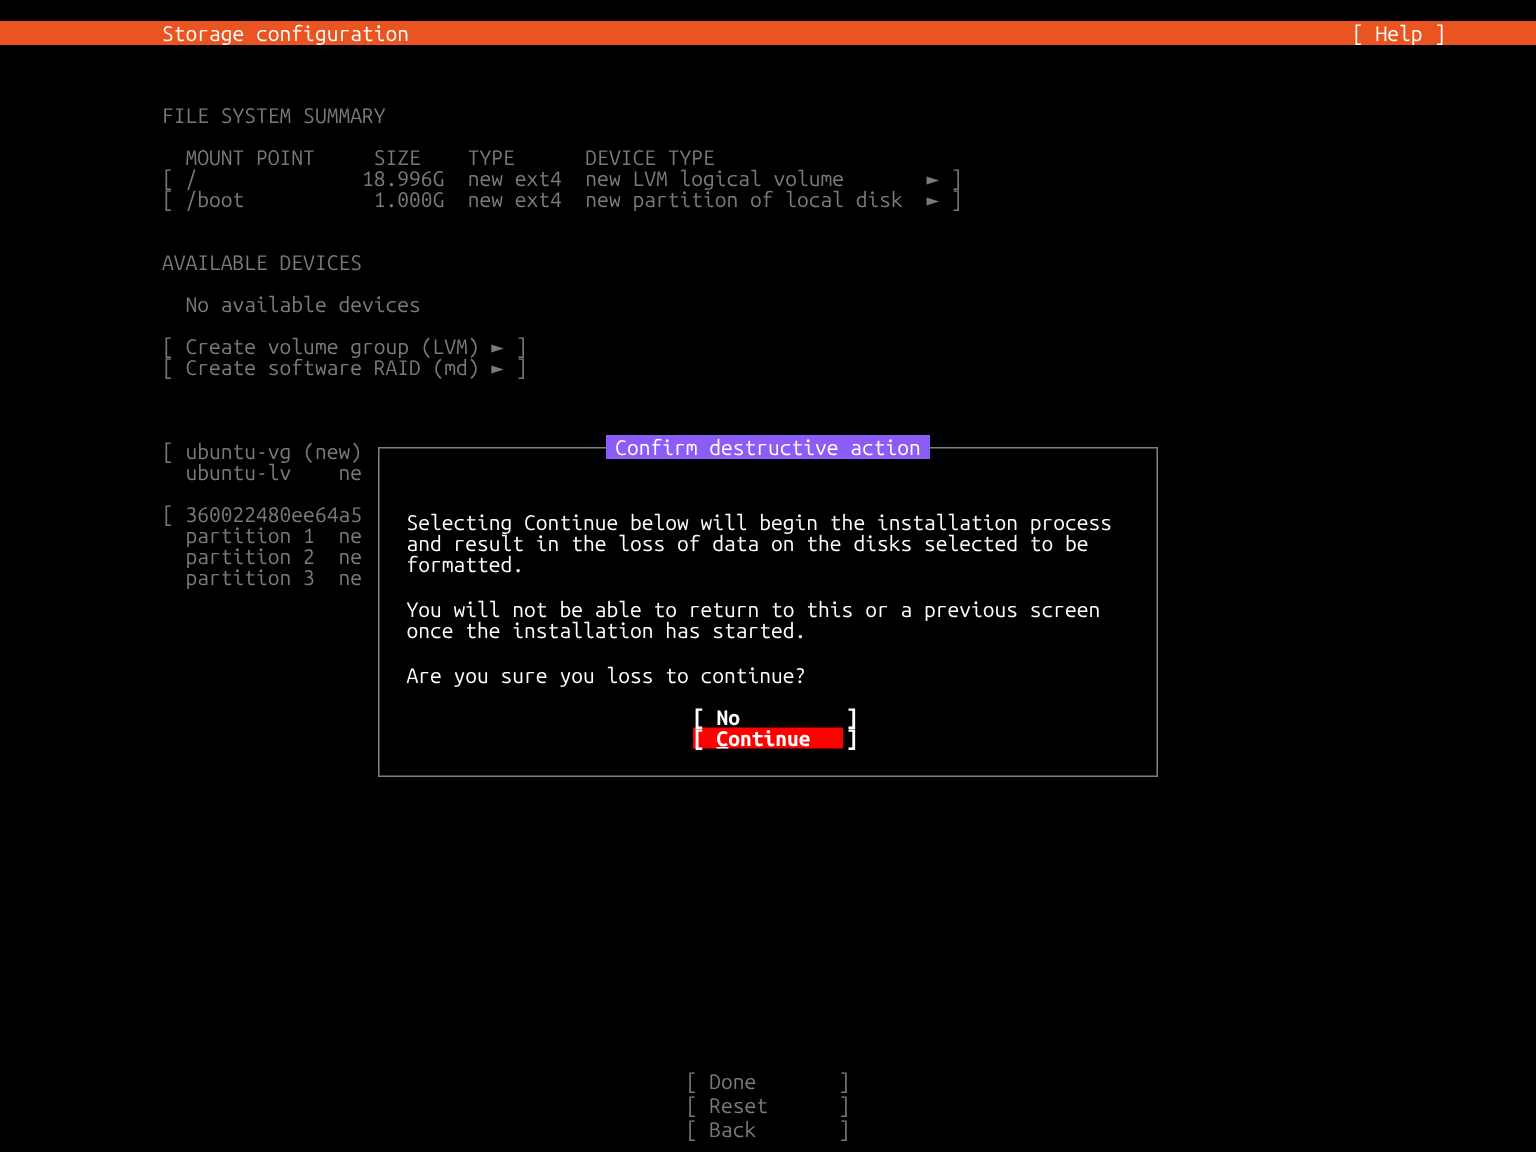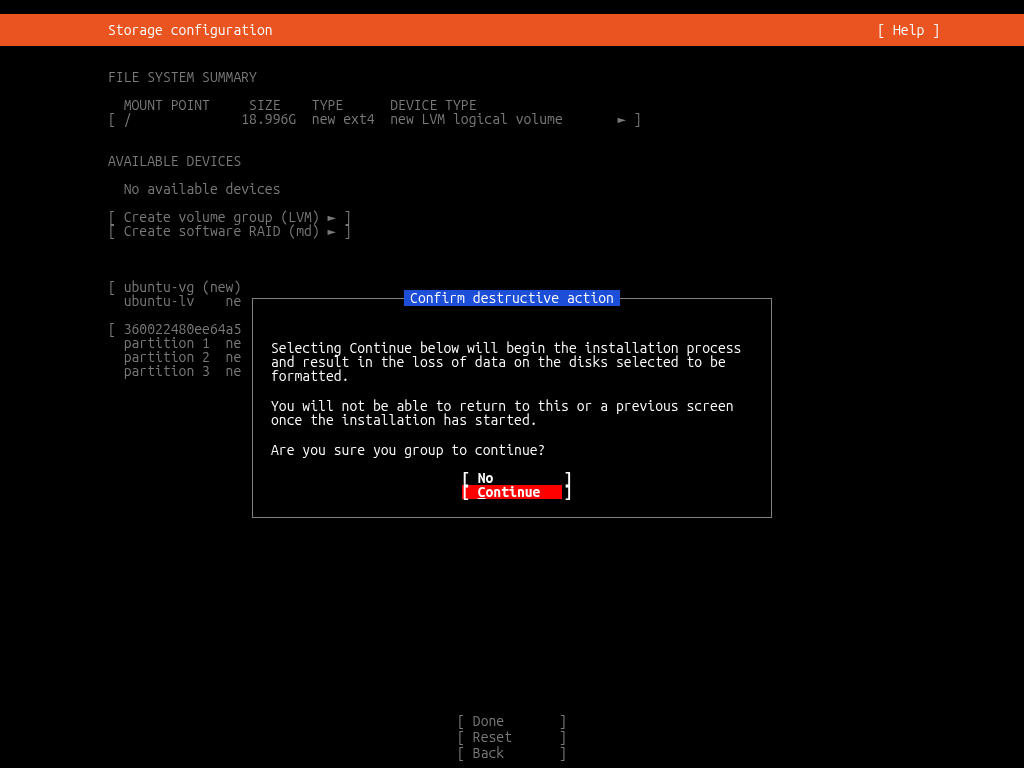--- a/index.html
+++ b/index.html
@@ -16,28 +16,28 @@
     width:1024px;height:768px;
     background:var(--bg);
     font-family:"Ubuntu Mono","DejaVu Sans Mono",Menlo,Consolas,monospace;
     font-size:14px;
     line-height:14px;
     color:var(--fg);
     overflow:hidden;
     position:relative;
   }
   .header{
-    position:absolute;left:0;right:0;top:14px;height:32px;
+    position:absolute;left:0;right:0;top:14px;height:16px;
     background:var(--orange);
     color:#fff;
     display:flex;align-items:center;
     padding:0 8px 0 108px;
   }
   .header .spacer{flex:1;}
-  .help{margin-right:76px;}
+  .help{margin-right:52px;}
   .screen{
     position:absolute;
     left:108px;top:44px;right:30px;bottom:0;
     color:var(--dim);
     margin-top:26px;
   }
   .section{margin-bottom:14px;}
   .row{height:14px;white-space:pre;}
   .footer{
     position:absolute;left:0;right:0;bottom:6px;
@@ -57,21 +57,21 @@
     color:#fff;
   }
   .dialog-title{
     position:absolute;
     top:-8px;left:0;right:0;
     text-align:center;
     color:#fff;
     background:transparent;
   }
   .dialog-title span{
-    background:#1d4ed8;padding:0 6px;
+    background:#8b5cf6;padding:0 6px;
   }
   .dialog p{margin:16px 0 14px 0;line-height:14px;}
   .dialog .actions{
     text-align:center;
     font-weight:bold;
   }
   .dialog .action{
     display:block;
     white-space:pre;
     height:14px;
@@ -95,20 +95,21 @@
   <span class="help">[ Help ]</span>
 </div>
 
 <div class="screen">
 
   <div class="section">
     <div class="row">FILE SYSTEM SUMMARY</div>
     <div class="row"> </div>
     <div class="row">  MOUNT POINT     SIZE    TYPE      DEVICE TYPE</div>
     <div class="row">[ /              18.996G  new ext4  new LVM logical volume       ► ]</div>
+    <div class="row">[ /boot           1.000G  new ext4  new partition of local disk  ► ]</div>
   </div>
 
   <div class="row"> </div>
 
   <div class="section">
     <div class="row">AVAILABLE DEVICES</div>
     <div class="row"> </div>
     <div class="row">  No available devices</div>
     <div class="row"> </div>
     <div class="row">[ Create volume group (LVM) ► ]</div>
@@ -135,18 +136,18 @@
   <span class="btn">[ Reset      ]</span>
   <span class="btn">[ Back       ]</span>
 </div>
 
 <div class="dialog">
   <div class="dialog-title">
     <span>Confirm destructive action</span>
   </div>
   <p>Selecting Continue below will begin the installation process and result in the loss of data on the disks selected to be formatted.</p>
   <p>You will not be able to return to this or a previous screen once the installation has started.</p>
-  <p>Are you sure you group to continue?</p>
+  <p>Are you sure you loss to continue?</p>
   <div class="actions">
     <span class="action no">[ No         ]</span>
     <span class="action continue"><span>[ </span><span class="ul">C</span><span>ontinue   ]</span></span>
   </div>
 </div>
 
 </body></html>

